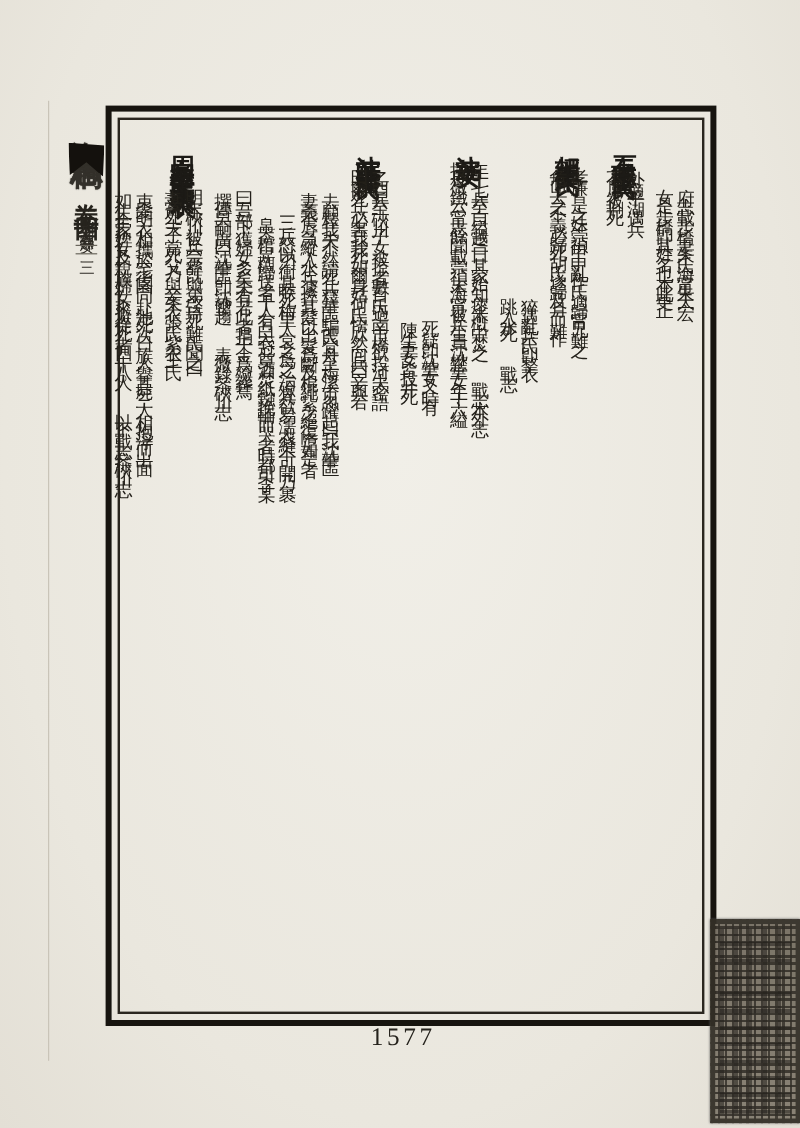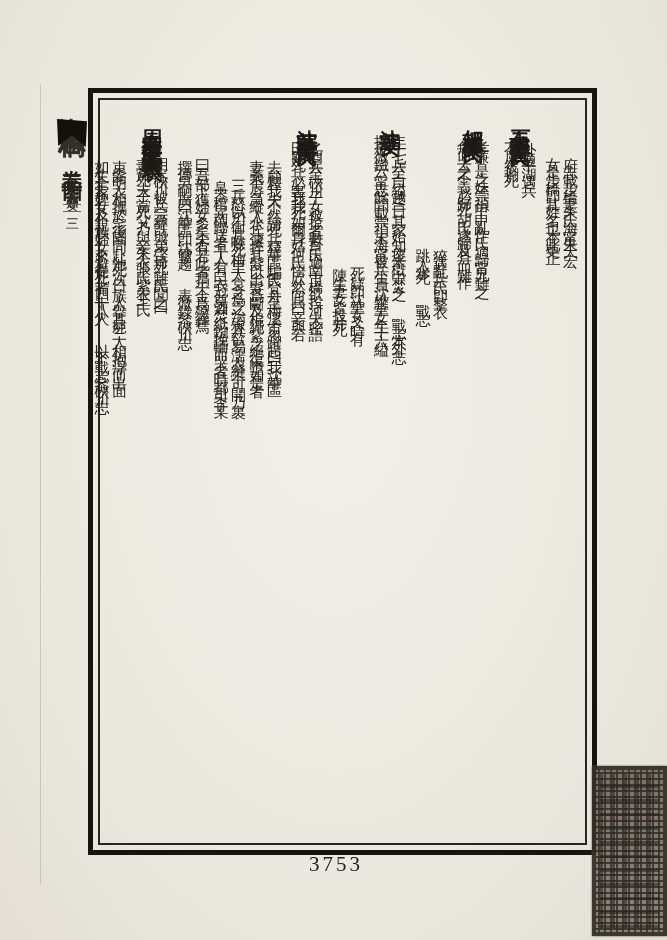--- a/index.html
+++ b/index.html
@@ -163,17 +163,17 @@
           <div class="col noteonly" style="padding-top: 35px;">
             <div class="note">
               <div class="sub">束髮明衣相攜於宅後園同赴池死次日族人擧其屍三人相抱浮而出面</div>
               <div class="sub">如生全家婢女及親族婦女來避從死者四十八人○以下戰志叅硤川志</div>
             </div>
           </div>
         </div>
     </div>
   </div>
 
-  <div class="pagenum">3753</div>
+  <div class="pagenum">1577</div>
 
   <div class="seal"></div>
 
 </div>
 
 </body></html>

